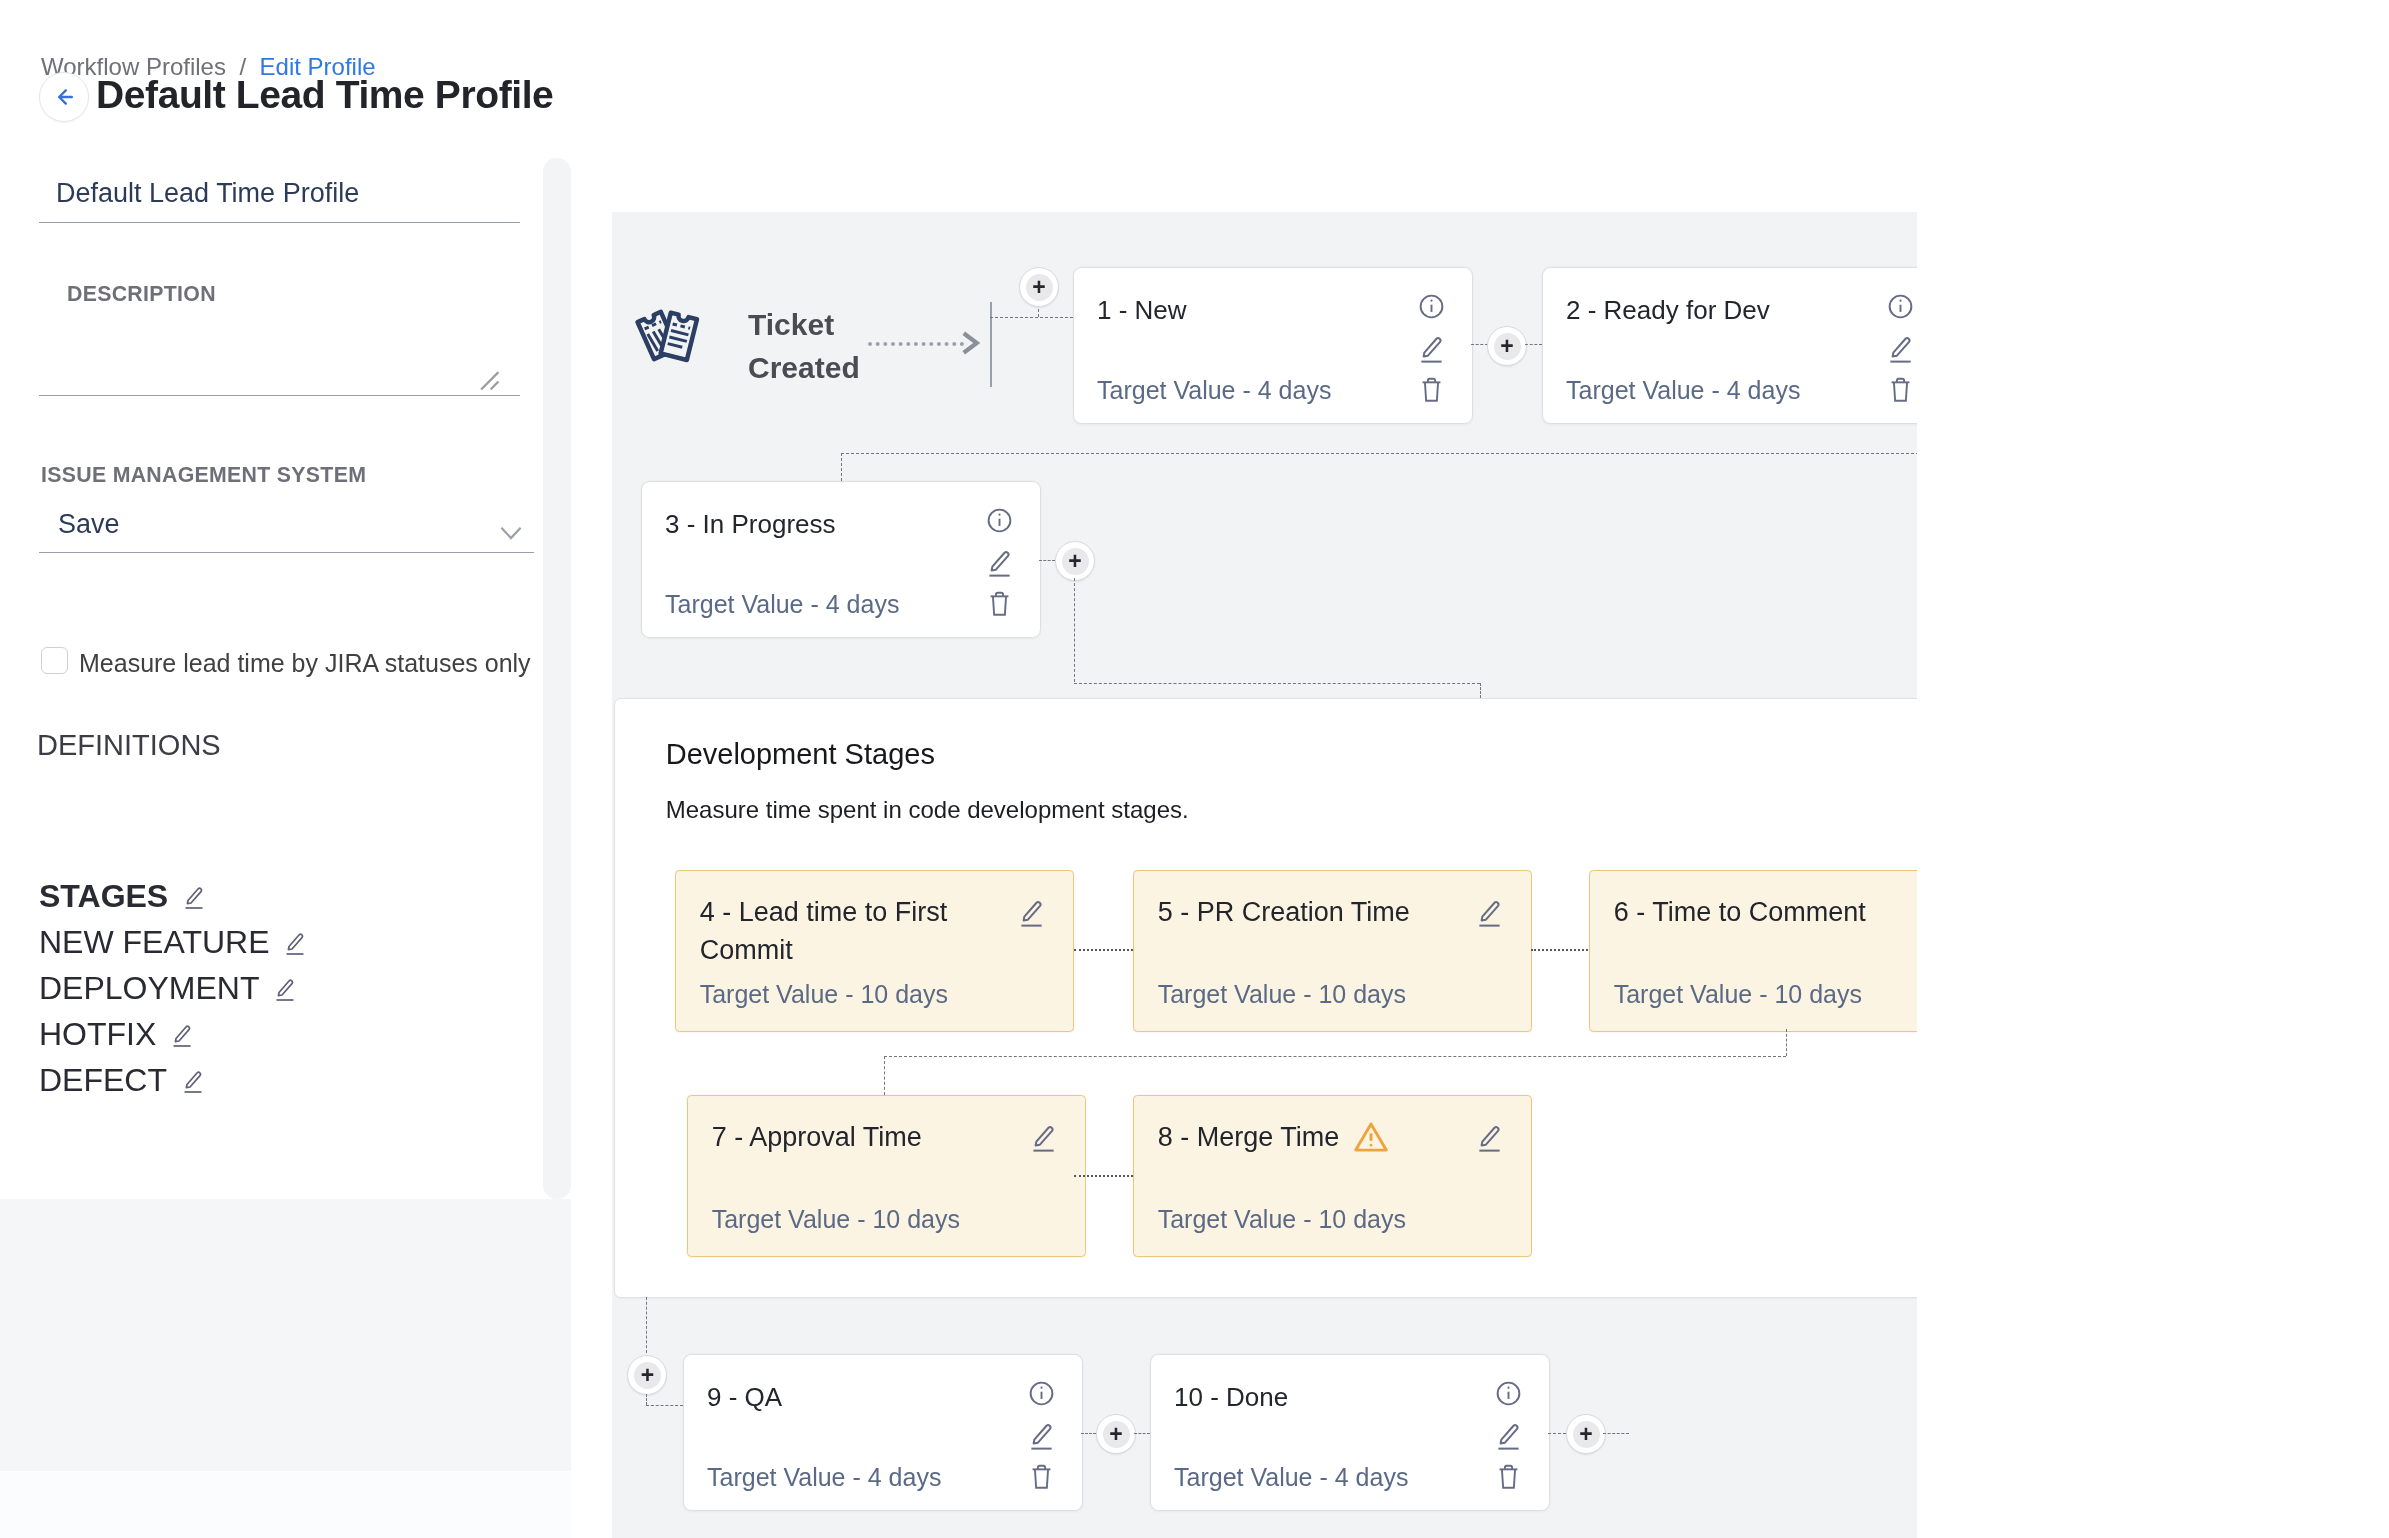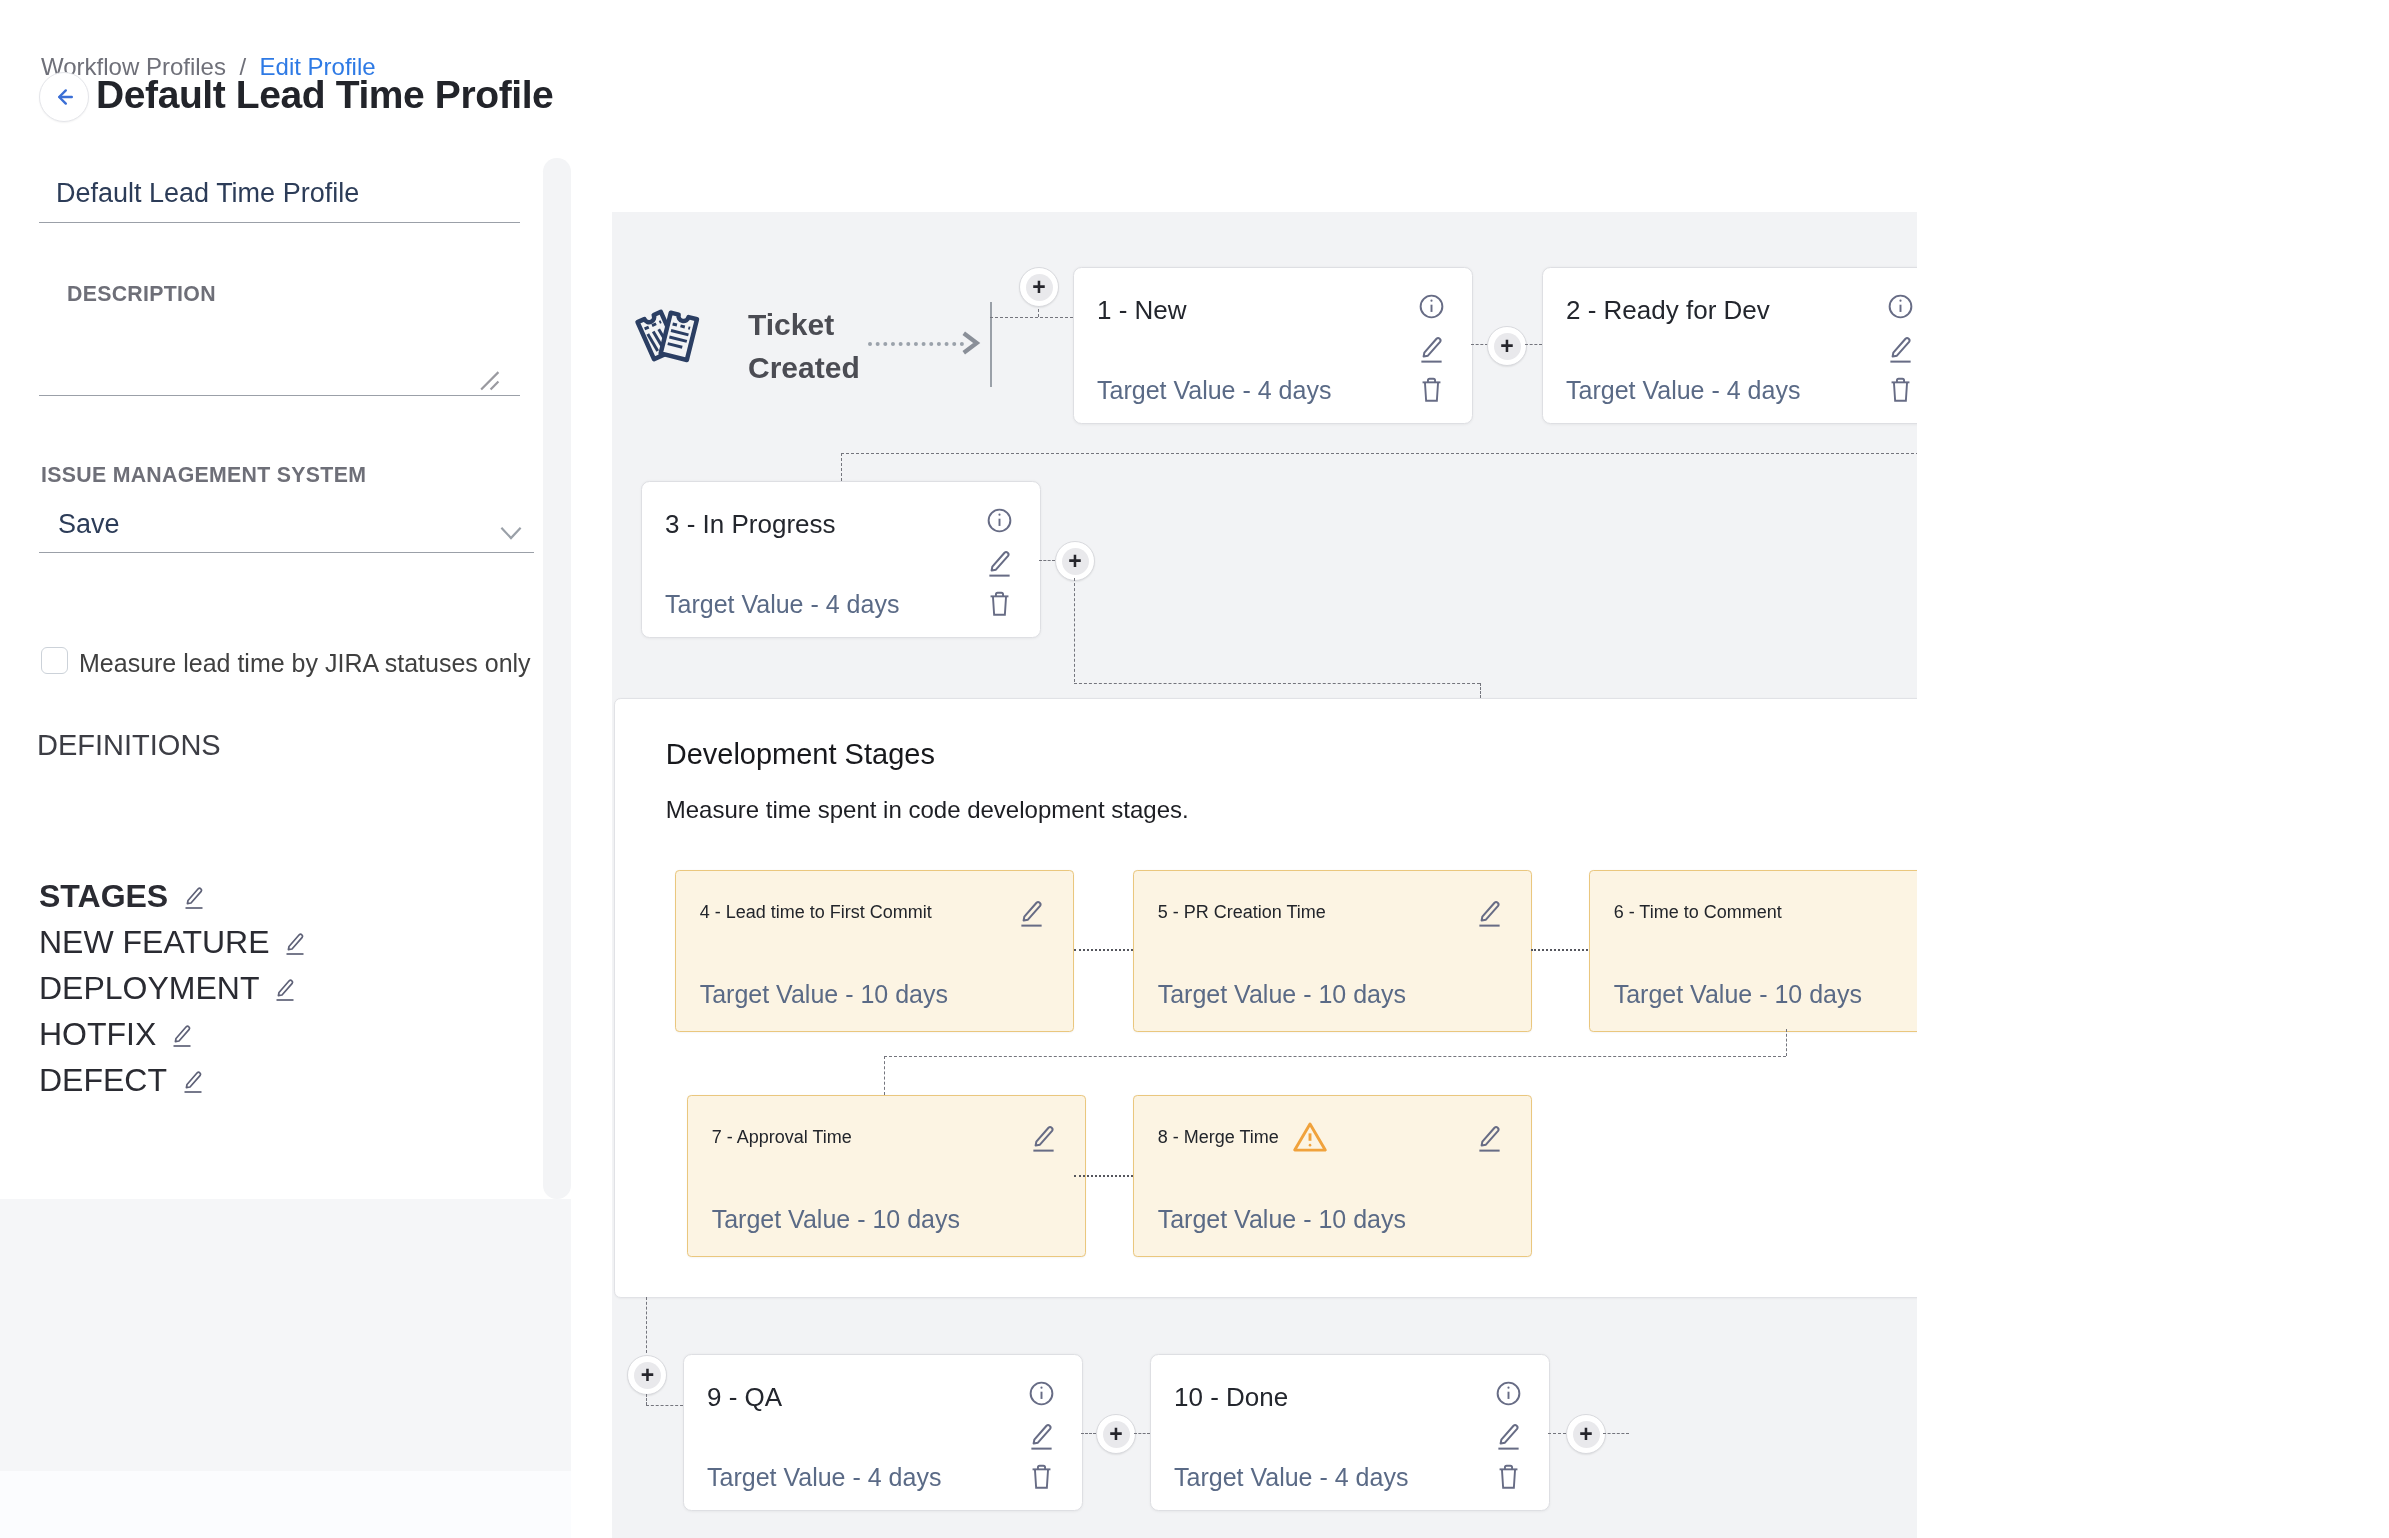--- a/index.html
+++ b/index.html
@@ -59,21 +59,21 @@
   .panel{background:#fff;border:0.9px solid #e1e2e6;border-radius:6.8px;box-shadow:0 0.9px 1.7px rgba(0,0,0,.04);}
   .panel-title{font-size:29px;font-weight:500;color:#17181c;}
   .panel-sub{font-size:24px;color:#1d1e23;}
   .active-lbl{font-size:26px;color:#5d6476;}
   .toggle{position:relative;width:61px;height:31px;border-radius:15.4px;background:var(--toggle_blue);cursor:pointer;}
   .toggle .knob{position:absolute;right:-5.1px;top:-4.3px;width:39px;height:39px;border-radius:50%;background:#fff;
         box-shadow:0 0.9px 3.4px rgba(0,0,0,.25);}
 
   .ocard{width:397px;height:160px;background:var(--orange_bg);border:1.7px solid var(--orange_border);
          border-radius:4.3px;box-shadow:0 0.9px 1.7px rgba(0,0,0,.04);}
-  .ocard .otitle{position:absolute;left:24px;top:22px;font-size:18px;font-weight:500;color:#22252b;
+  .ocard .otitle{position:absolute;left:24px;top:22px;font-size:27px;font-weight:500;color:#22252b;
                  line-height:38px;padding-right:77px;display:flex;align-items:center;gap:13.7px;flex-wrap:wrap;}
   .ocard .otitle .txt{display:inline;}
   .ocard .otarget{position:absolute;left:24px;top:109px;font-size:25px;color:var(--target_text);}
   .ocard .opencil{position:absolute;right:27px;top:26px;color:var(--icon_slate);cursor:pointer;display:flex;}
 
   .scroll-edge{background:#eceef1;}
 </style>
 </head>
 <body>
 

